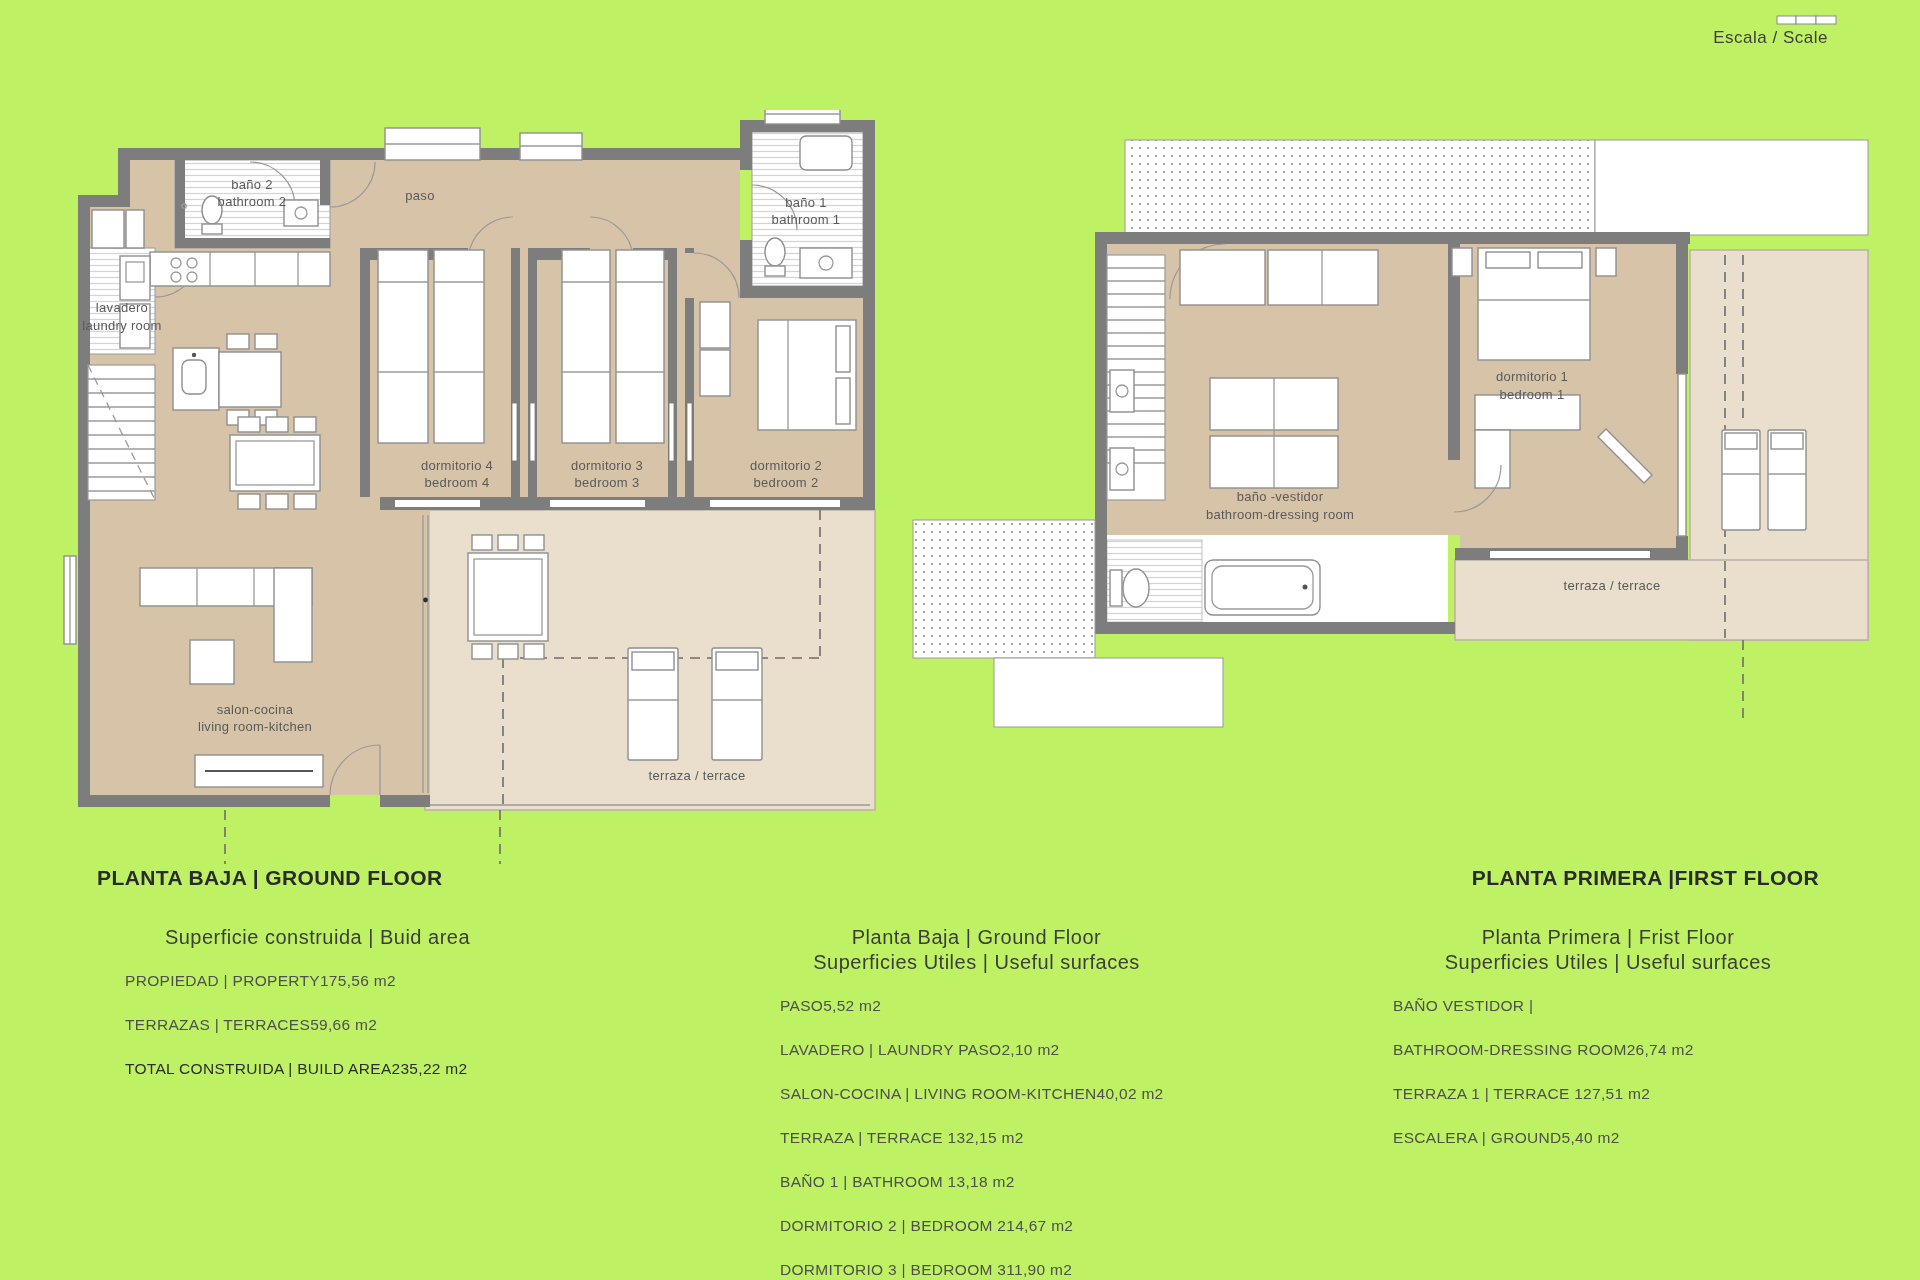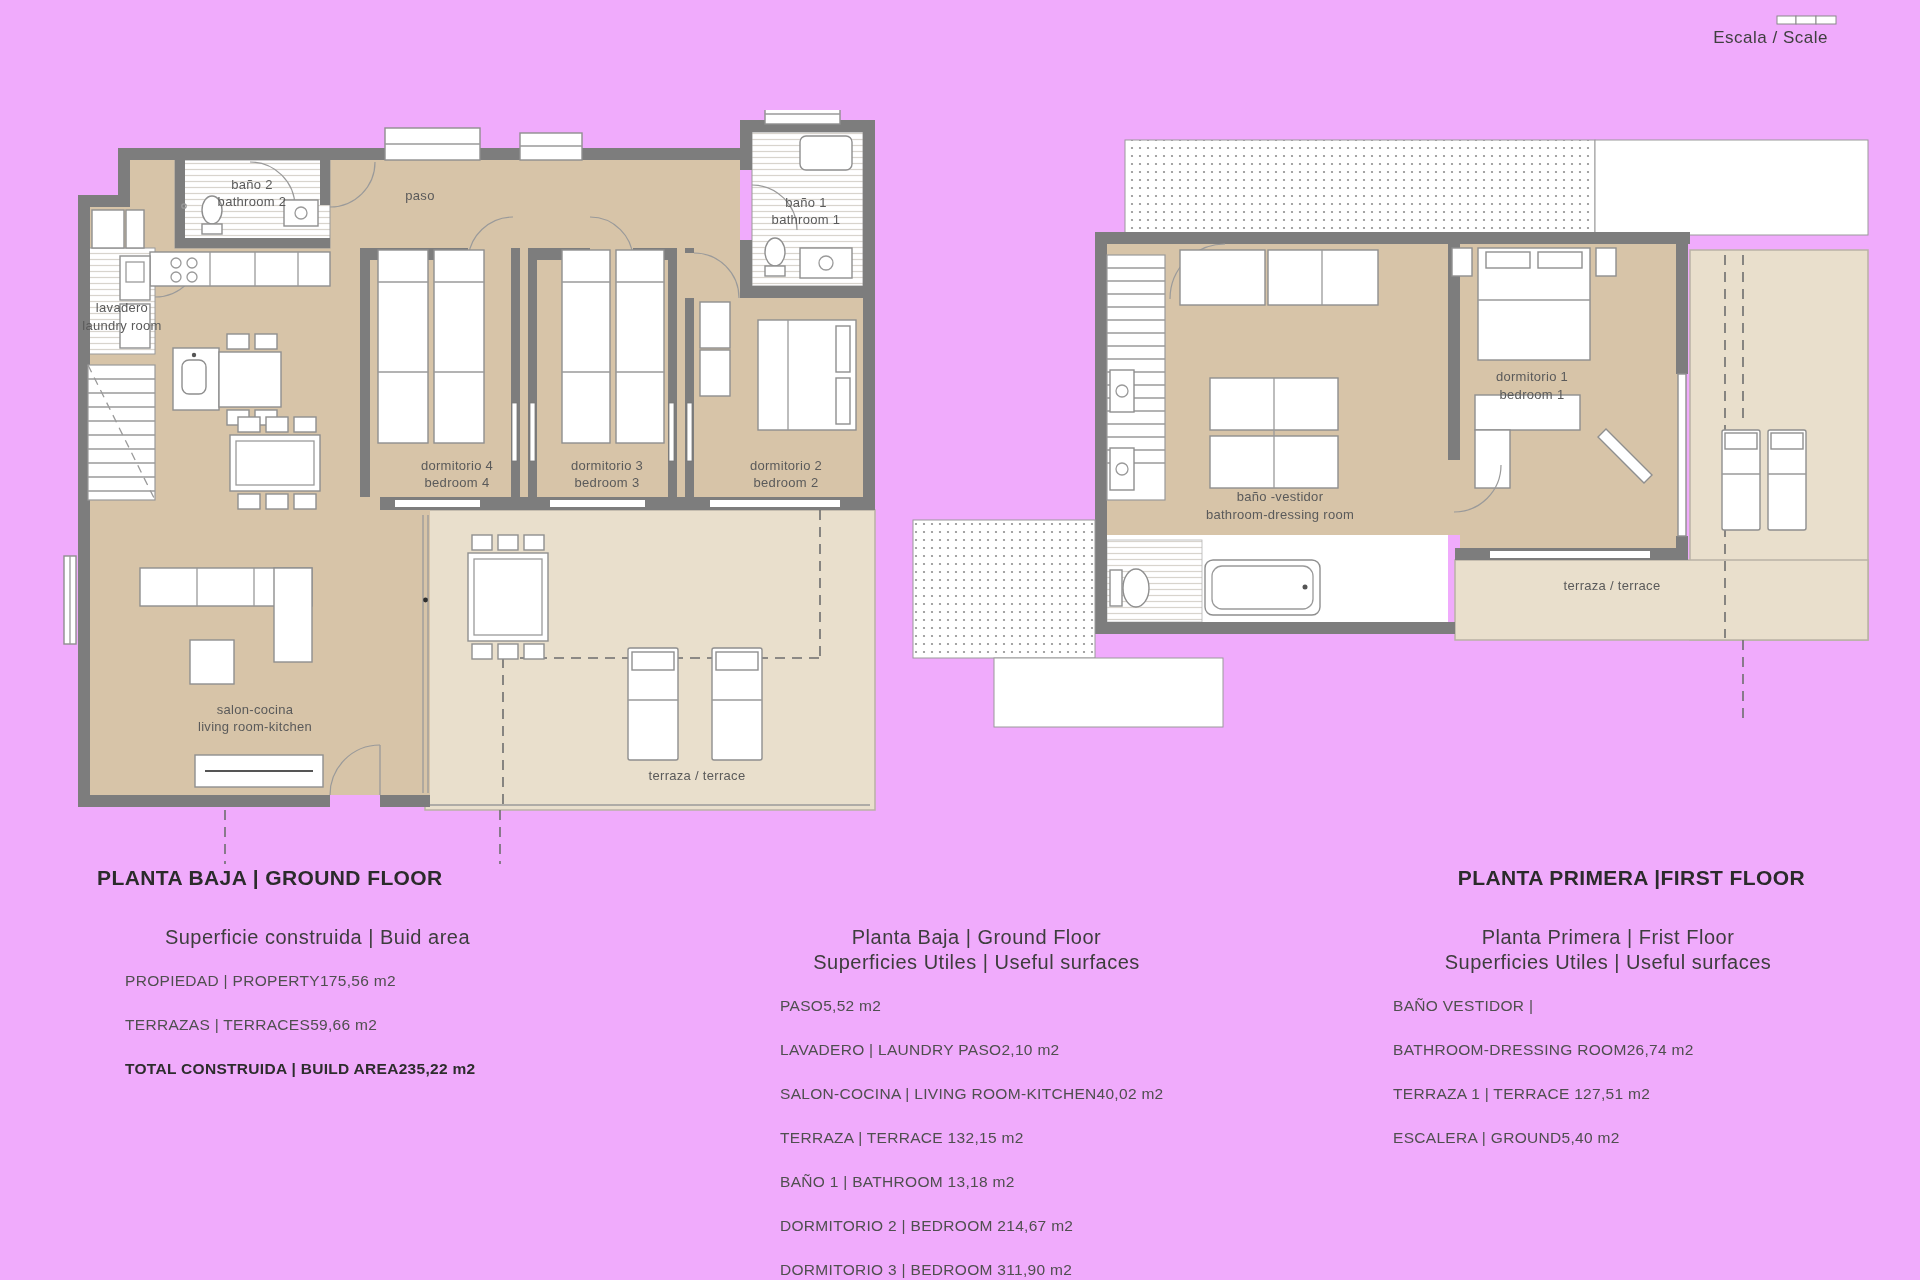--- a/index.html
+++ b/index.html
@@ -1,29 +1,29 @@
 <!DOCTYPE html>
 <html><head>
 <meta charset="utf-8">
 <style>
   html,body{margin:0;padding:0;background:#ffffff;}
-  .canvas{position:relative;width:1920px;height:1280px;background:#f0abfc;overflow:hidden;
+  .canvas{position:relative;width:1920px;height:1280px;background:#bef264;overflow:hidden;
           font-family:"Liberation Sans", sans-serif;color:#4a4a4a;}
   .abs{position:absolute;}
   
   .scale-label{font-size:17px;letter-spacing:.5px;color:#3f3f3f;}
   
   .floor-title{font-size:21px;font-weight:bold;letter-spacing:.4px;color:#2b2b2b;white-space:nowrap;}
   
   .table{font-size:15.5px;letter-spacing:.3px;color:#4f4f4f;}
   .table .ttl{font-size:20px;text-align:center;color:#3d3d3d;letter-spacing:.5px;line-height:25px;}
   .table .ttl2{margin-bottom:14px;}
   .table .rows{margin-top:12px;}
   .trow{display:flex;line-height:27px;white-space:nowrap;margin-top:17px;}
-  .trow.bold{font-weight:bold;color:#2d2d2d;}
+  .trow.bold{font-weight:normal;color:#2d2d2d;}
   
   text{font-family:"Liberation Sans", sans-serif;font-size:13px;fill:#5a5a5a;letter-spacing:.3px;}
   .wall{fill:#7d7d7d;stroke:none;}
   .thin{fill:none;stroke:#9a9a9a;stroke-width:1.3;}
   .furn{fill:#ffffff;stroke:#8f8f8f;stroke-width:1.4;}
   .dash{fill:none;stroke:#6e6e6e;stroke-width:1.6;stroke-dasharray:10 7;}
   .arc{fill:none;stroke:#9a9a9a;stroke-width:1.2;}
 </style>
 </head>
 <body>
@@ -383,21 +383,21 @@
     <g text-anchor="middle">
       <text x="1280" y="501">baño -vestidor</text>
       <text x="1280" y="519">bathroom-dressing room</text>
       <text x="1532" y="381">dormitorio 1</text>
       <text x="1532" y="399">bedroom 1</text>
       <text x="1612" y="590">terraza / terrace</text>
     </g>
   </svg>
 
   <div class="abs floor-title" style="left:97px;top:866px">PLANTA BAJA | GROUND FLOOR</div>
-  <div class="abs floor-title" style="right:115px;top:866px">PLANTA PRIMERA |FIRST FLOOR</div>
+  <div class="abs floor-title" style="right:101px;top:866px">PLANTA PRIMERA |FIRST FLOOR</div>
 
   <div class="abs table" style="left:125px;top:925px;width:385px">
     <div class="ttl ttl2">Superficie construida | Buid area</div>
     <div class="trow">
       <span>PROPIEDAD | PROPERTY</span>
       <span>175,56 m2</span>
     </div>
     <div class="trow">
       <span>TERRAZAS | TERRACES</span>
       <span>59,66 m2</span>

